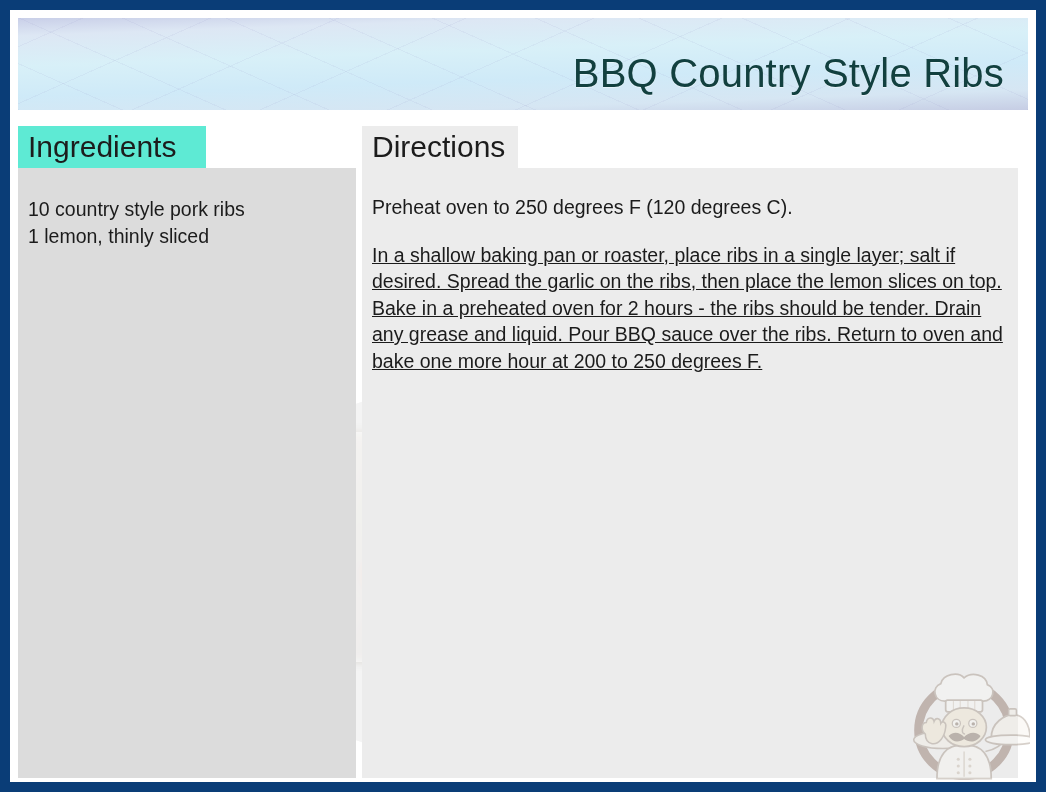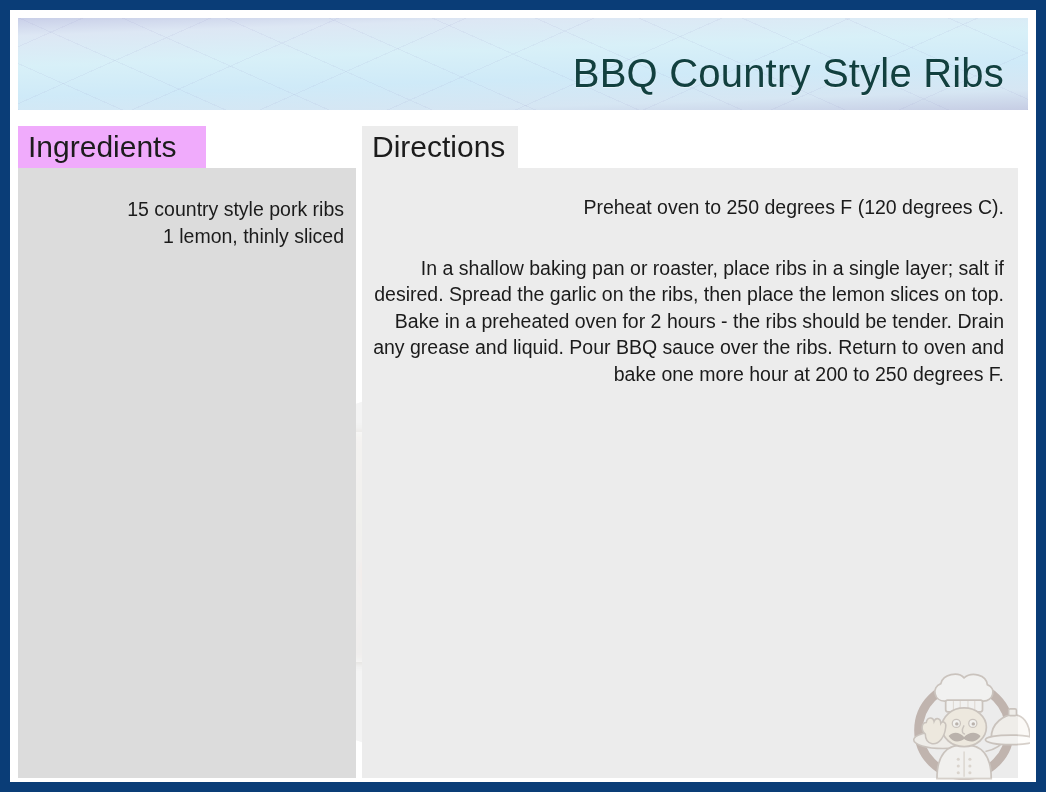--- a/index.html
+++ b/index.html
@@ -10,21 +10,20 @@
     font-family:"Liberation Sans", sans-serif;
     overflow:hidden;
   }
 
   
   .slide {
     position:relative;
     width:1046px; height:792px;
     background:#0a3d77;
     overflow:hidden;
-    text-align:right;
   }
   .inner-white {
     position:absolute;
     left:10px; top:10px;
     width:1026px; height:772px;
     background:#ffffff;
   }
 
   
   .banner {
@@ -132,21 +131,21 @@
     font-size:30px;
     font-weight:400;
     color:#1c1c1c;
     line-height:1;
   }
 
   
   .head-ingredients {
     left:18px;
     width:188px;
-    background:#f0abfc;
+    background:#5eead4;
   }
   .col-ingredients {
     left:18px;
     width:338px;
     height:610px;
     background:#dcdcdc;
     padding:28px 12px 0 10px;
   }
   .ingredient-list {
     list-style:none;
@@ -166,21 +165,21 @@
     width:656px;
     height:610px;
     background:#ececec;
     padding:26px 14px 16px 10px;
   }
   .dir-para {
     font-size:19.5px;
     line-height:26.5px;
     color:#1b1b1b;
   }
-  .dir-para + .dir-para { margin-top:34px; }
+  .dir-para + .dir-para { margin-top:21px;text-decoration:underline; }
 
   
   .chef-logo {
     position:absolute;
     right:16px; bottom:6px;
     width:126px; height:132px;
     opacity:0.34;
     pointer-events:none;
   }
 </style>
@@ -200,21 +199,21 @@
     <div class="photo-veil"></div>
     <div class="ellipse-veil"></div>
   </div>
 
   <div class="col-head head-ingredients">
     <span>Ingredients</span>
   </div>
 
   <div class="col col-ingredients">
     <ul class="ingredient-list">
-      <li>15 country style pork ribs</li>
+      <li>10 country style pork ribs</li>
       <li>1 lemon, thinly sliced</li>
     </ul>
   </div>
 
   <div class="col-head head-directions">
     <span>Directions</span>
   </div>
 
   <div class="col col-directions">
     <p class="dir-para">Preheat oven to 250 degrees F (120 degrees C).</p>

